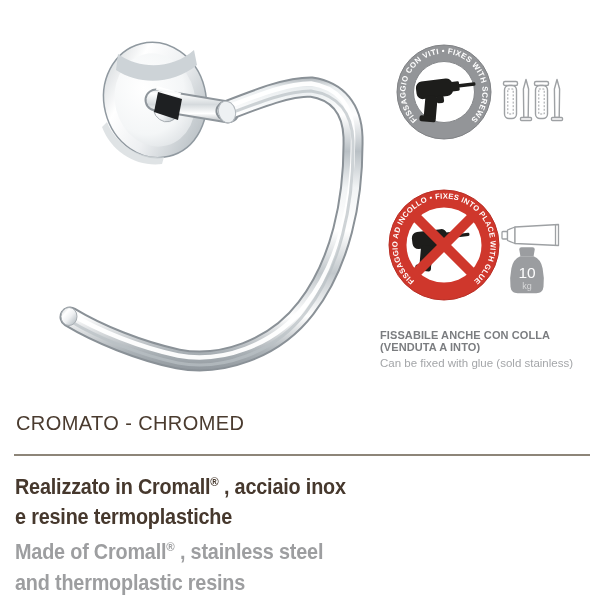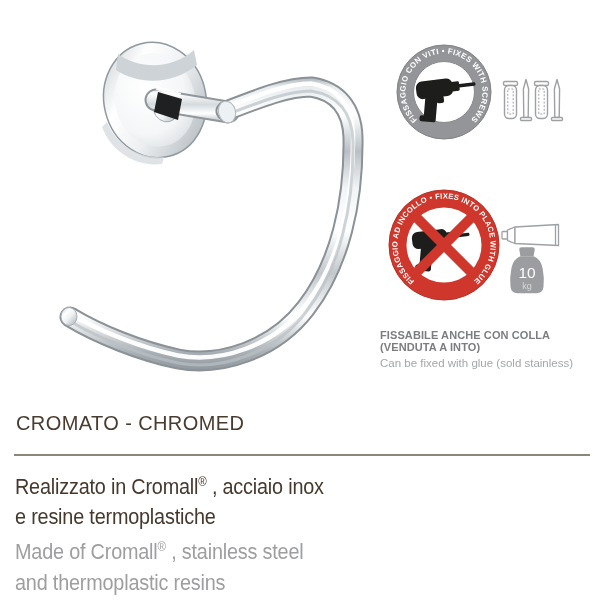--- a/index.html
+++ b/index.html
@@ -15,21 +15,21 @@
   .glue-svg { left:501px; top:223px; }
   .weight-svg { left:509px; top:246px; }
 
   .glue-note { left:380px; top:329px; width:222px; }
   .gn-bold { font-size:11px; font-weight:bold; color:#7b7d80; line-height:12px; letter-spacing:.1px; }
   .gn-reg  { font-size:11.5px; color:#a4a6a9; line-height:14px; margin-top:3px; }
 
   .finish-title { left:16px; top:412px; font-size:20px; color:#4a3b2f; letter-spacing:.4px; }
   .rule { left:14px; top:454px; width:576px; height:2px; background:#8d8579; }
 
-  .materials { left:15px; top:467px; }
+  .materials { left:15px; top:467px;font-weight:bold; }
   .mat-line { font-size:22px; line-height:30px; letter-spacing:-.2px;
               transform:scaleX(.9); transform-origin:left center; white-space:nowrap; }
   .mat-it { color:#46382d; }
   .mat-en { color:#9d9ea0; }
   .mat-line sup { font-size:58%; vertical-align:super; }
 </style>
 </head>
 <body>
 
 <div class="page">

